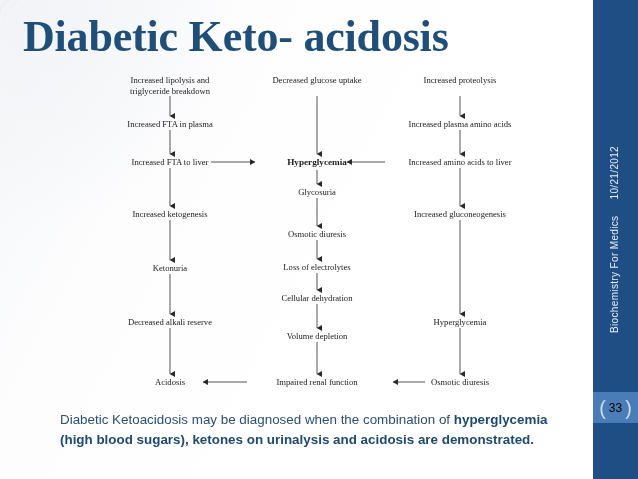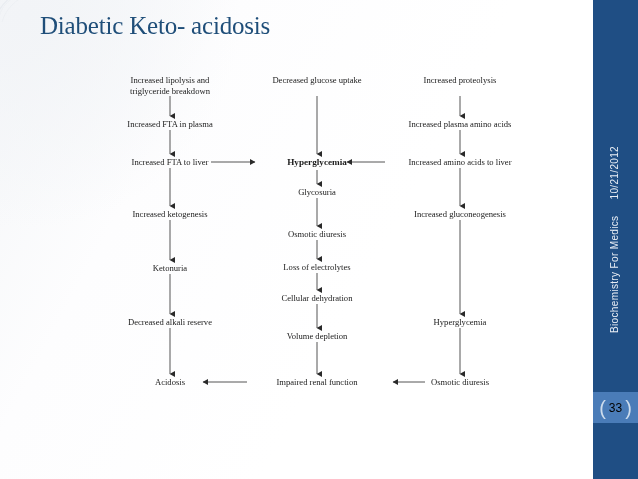--- a/index.html
+++ b/index.html
@@ -30,26 +30,26 @@
     width: 58px;
     height: 58px;
     opacity: 0.5;
     pointer-events: none;
   }
   .corner-swirl svg { display: block; }
 
   
   .slide-title {
     position: absolute;
-    left: 40px;
+    left: 23px;
     top: 11px;
     width: 520px;
     font-family: "Liberation Serif", "DejaVu Serif", serif;
-    font-size: 25px;
-    font-weight: normal;
+    font-size: 44px;
+    font-weight: bold;
     line-height: 1.16;
     color: #1f4e79;
     letter-spacing: -0.2px;
     white-space: nowrap;
   }
 
   
   .side-bar {
     position: absolute;
     right: 0;
@@ -218,20 +218,21 @@
         <text class="node-text" x="405" y="9" text-anchor="middle">Increased proteolysis</text>
         <text class="node-text" x="405" y="53" text-anchor="middle">Increased plasma amino acids</text>
         <text class="node-text" x="405" y="91" text-anchor="middle">Increased amino acids to liver</text>
         <text class="node-text" x="405" y="143" text-anchor="middle">Increased gluconeogenesis</text>
         <text class="node-text" x="405" y="251" text-anchor="middle">Hyperglycemia</text>
         <text class="node-text" x="405" y="311" text-anchor="middle">Osmotic diuresis</text>
       </g>
     </svg>
   </div>
 
+  <div class="caption"><span>Diabetic Ketoacidosis may be diagnosed when the combination of </span><b>hyperglycemia (high blood sugars), ketones on urinalysis and acidosis are demonstrated.</b></div>
 
   <div class="side-bar">
     <div class="side-bar-text">
       <div class="vtext"><span>Biochemistry For Medics</span><span class="gap"></span><span>10/21/2012</span></div>
     </div>
   </div>
 
   <div class="page-band">
     <span class="bracket">(</span>
     <span class="page-num">33</span>

